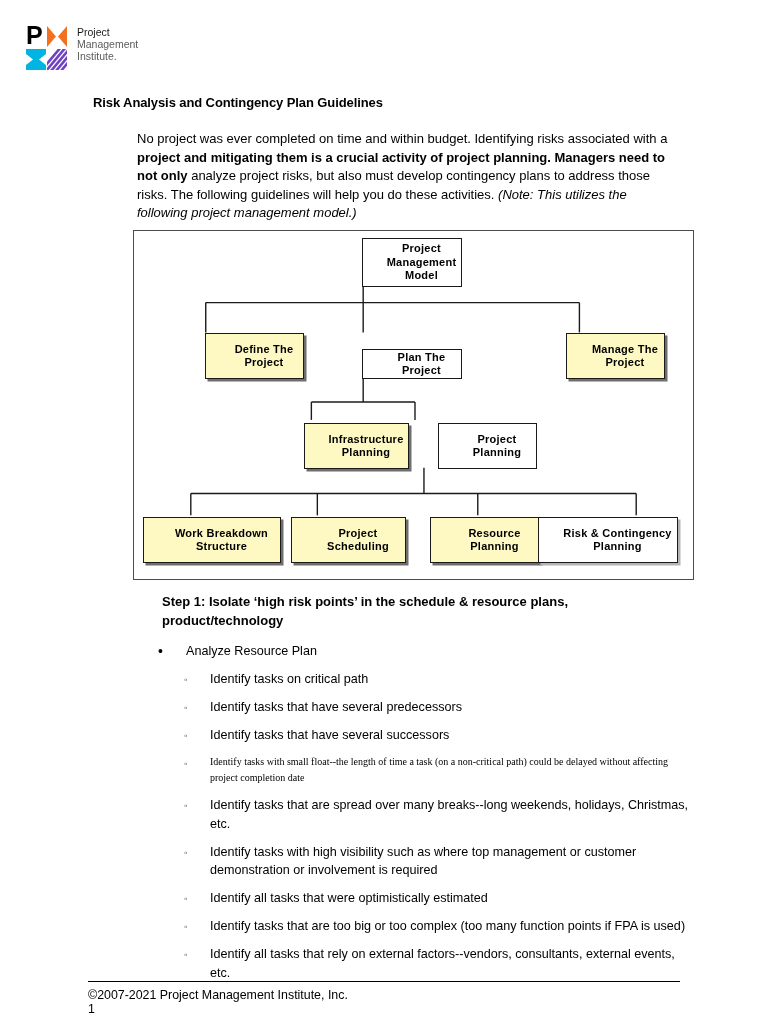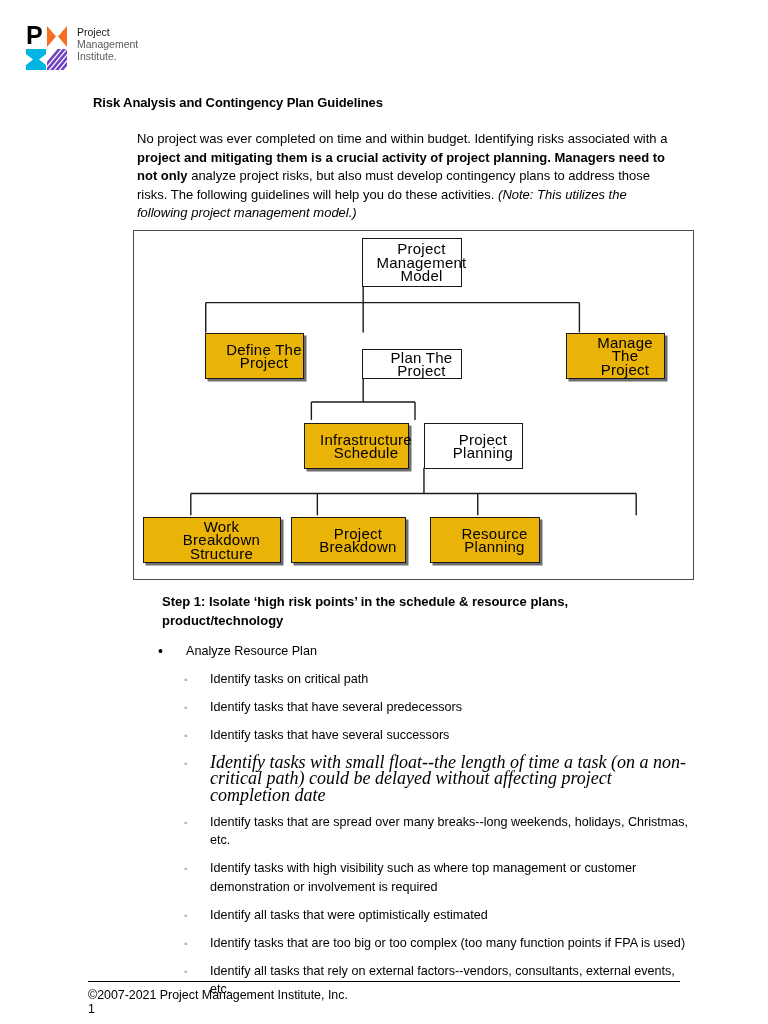--- a/index.html
+++ b/index.html
@@ -94,29 +94,29 @@
     width: 100%; height: 100%;
   }
   .node {
     position: absolute;
     box-sizing: border-box;
     border: 1.4px solid #1a1a1a;
     display: flex;
     align-items: center;
     justify-content: center;
     text-align: center;
-    font-size: 15px;
-    font-weight: normal;
+    font-size: 11px;
+    font-weight: bold;
     line-height: 13.5px;
     letter-spacing: 0.25px;
     z-index: 3;
     padding-left: 19px;
   }
   .node.white { background: #ffffff; }
-  .node.gray  { background: #eab308; box-shadow: 2.5px 2.5px 0 0 #6e6e6e; }
+  .node.gray  { background: #fef9c3; box-shadow: 2.5px 2.5px 0 0 #6e6e6e; }
   .node.white.shadowed { box-shadow: 2.5px 2.5px 0 0 #b4b4b4; }
 
   
   #step-heading {
     position: absolute;
     left: 162px;
     top: 592px;
     width: 520px;
     font-size: 13px;
     font-weight: bold;
@@ -146,23 +146,22 @@
     text-align: left;
     flex: none;
   }
   .li.lvl1 .marker { left: 28px; font-size: 14px; line-height: 18.5px; }
   .li.lvl1 .txt { padding-left: 28px; }
   .li.lvl2 .marker { left: 54px; font-size: 10px; line-height: 19px; color: #333; }
   .li.lvl2 .txt { padding-left: 26px; }
   .li .txt { display: block; }
   .li.serif .txt {
     font-family: "Liberation Serif", serif;
-    font-size: 18px;
+    font-size: 10px;
     line-height: 16.5px;
-    font-style: italic;
   }
 
   
   #footer-rule {
     position: absolute;
     left: 88px;
     top: 981px;
     width: 592px;
     height: 1px;
     background: #000000;
@@ -252,30 +251,31 @@
   </svg>
 
   <div class="node white" style="left:228px; top:7px; width:100px; height:49px;">Project Management Model</div>
 
   <div class="node gray" style="left:71px; top:102px; width:99px; height:46px;">Define The Project</div>
 
   <div class="node white" style="left:228px; top:118px; width:100px; height:30px;">Plan The Project</div>
 
   <div class="node gray" style="left:432px; top:102px; width:99px; height:46px;">Manage The Project</div>
 
-  <div class="node gray" style="left:170px; top:192px; width:105px; height:46px;">Infrastructure Schedule</div>
-
-  <div class="node white" style="left:290px; top:192px; width:99px; height:46px;">Project Planning</div>
+  <div class="node gray" style="left:170px; top:192px; width:105px; height:46px;">Infrastructure Planning</div>
+
+  <div class="node white" style="left:304px; top:192px; width:99px; height:46px;">Project Planning</div>
 
   <div class="node gray" style="left:9px; top:286px; width:138px; height:46px;">Work Breakdown Structure</div>
 
-  <div class="node gray" style="left:157px; top:286px; width:115px; height:46px;">Project Breakdown</div>
+  <div class="node gray" style="left:157px; top:286px; width:115px; height:46px;">Project Scheduling</div>
 
   <div class="node gray" style="left:288px; top:286px; width:110px; height:46px;margin-left:8px;">Resource Planning</div>
 
+  <div class="node white shadowed" style="left:404px; top:286px; width:140px; height:46px;">Risk &amp; Contingency Planning</div>
 </div>
 
 <div id="step-heading">Step 1: Isolate ‘high risk points’ in the schedule &amp; resource plans, product/technology</div>
 
 <div id="bullets">
     <div class="li lvl1">
       <span class="marker">•</span>
       <span class="txt">Analyze Resource Plan</span>
     </div>
     <div class="li lvl2">

